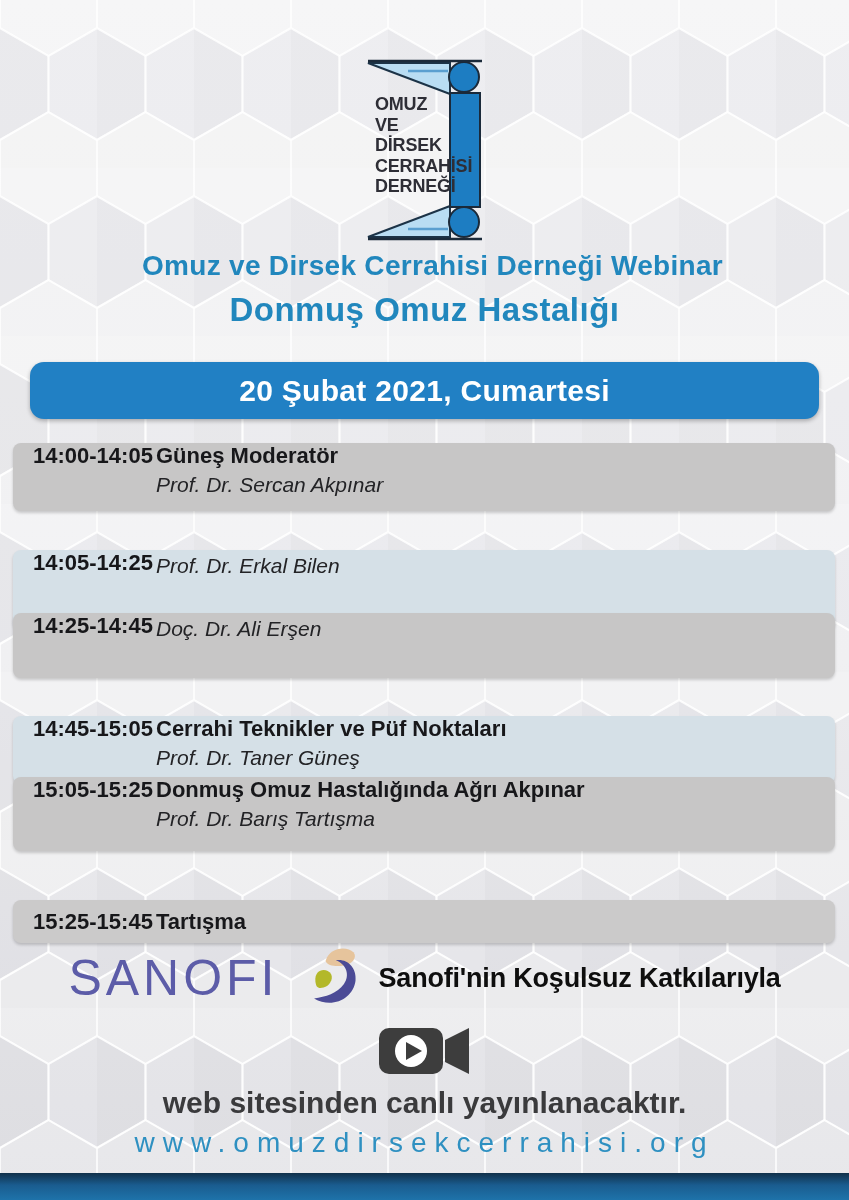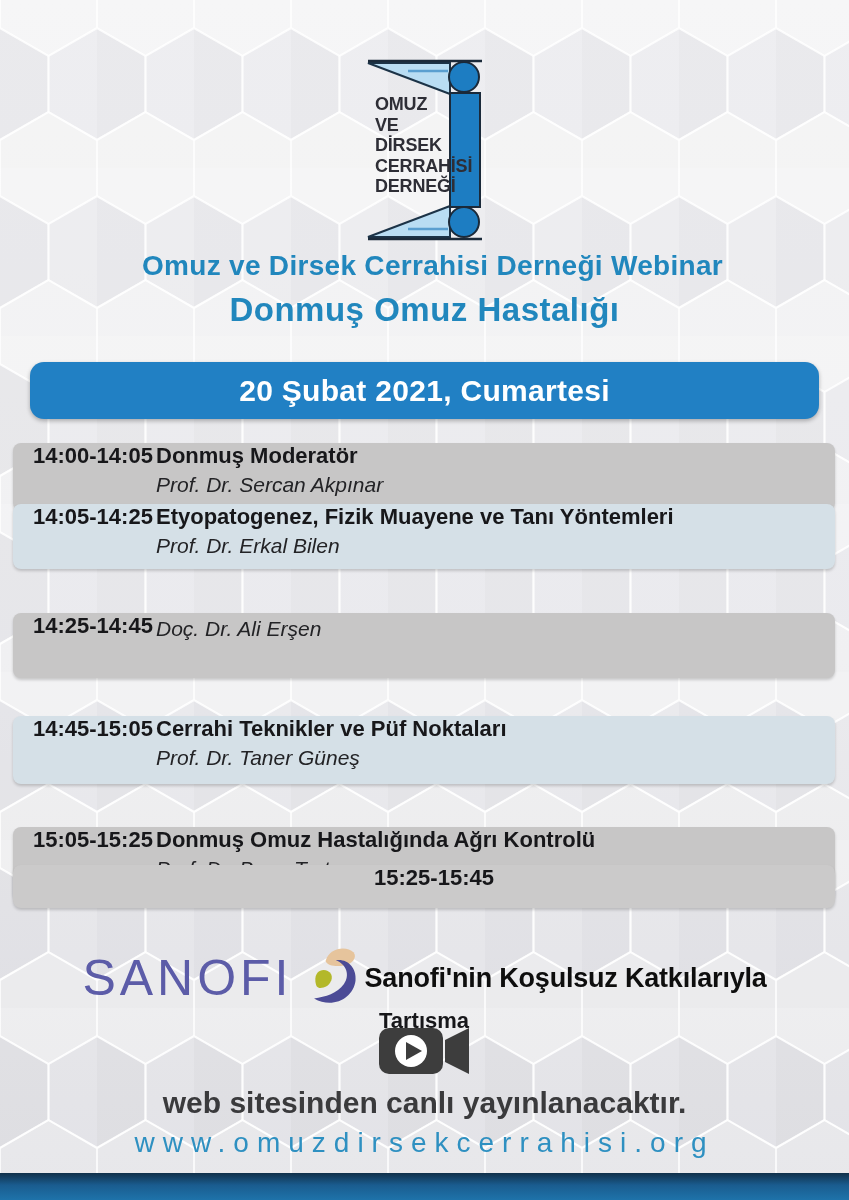--- a/index.html
+++ b/index.html
@@ -50,30 +50,30 @@
   .row--single{align-items:center;padding-top:0;}
   .row .time{
     flex:0 0 143px;padding-left:20px;box-sizing:border-box;
     font-size:22px;font-weight:700;color:#17171a;white-space:nowrap;
   }
   .row .talk{display:flex;flex-direction:column;}
   .row .talk-title{font-size:22px;font-weight:700;color:#17171a;}
   .row .speaker{margin-top:4px;font-size:21px;font-style:italic;color:#232326;}
   .row .speaker:empty{display:none;}
   .r1{top:443px;height:68px;}
-  .r2{top:504px;height:65px;}
+  .r2{top:550px;height:80px;}
   .r3{top:613px;height:65px;}
   .r4{top:692px;height:68px;margin-top:24px;}
-  .r5{top:827px;height:74px;}
-  .r6{top:865px;height:43px;flex-direction:column;}
+  .r5{top:777px;height:74px;}
+  .r6{top:900px;height:43px;}
 
   
   .sponsor{
     left:0;right:0;top:938px;height:80px;
-    display:flex;align-items:center;justify-content:center;gap:0;
+    display:flex;align-items:center;justify-content:center;gap:14px;
   }
   .sanofi-wordmark{
     font-size:50px;font-weight:400;color:#5c5ca8;letter-spacing:4px;
   }
   .sponsor-note{font-size:27px;font-weight:700;color:#0e0e0e;letter-spacing:-0.2px;}
 
   
   .video-wrap{left:0;right:0;top:1020px;display:flex;justify-content:center;}
 
   .broadcast-note{left:0;right:0;top:1086px;text-align:center;
@@ -130,48 +130,47 @@
   </div>
 
   <div class="layer title1">Omuz ve Dirsek Cerrahisi Derneği Webinar</div>
   <div class="layer title2">Donmuş Omuz Hastalığı</div>
 
   <div class="layer date-banner">20 Şubat 2021, Cumartesi</div>
 
   <div class="layer row r1">
     <div class="time">14:00-14:05</div>
     <div class="talk">
-      <div class="talk-title">Donmuş Moderatör</div>
+      <div class="talk-title">Güneş Moderatör</div>
       <div class="speaker">Prof. Dr. Sercan Akpınar</div>
     </div>
   </div>
   <div class="layer row row--blue r2">
     <div class="time">14:05-14:25</div>
     <div class="talk">
-      <div class="talk-title">Etyopatogenez, Fizik Muayene ve Tanı Yöntemleri</div>
       <div class="speaker">Prof. Dr. Erkal Bilen</div>
     </div>
   </div>
   <div class="layer row r3">
     <div class="time">14:25-14:45</div>
     <div class="talk">
       <div class="speaker">Doç. Dr. Ali Erşen</div>
     </div>
   </div>
   <div class="layer row row--blue r4">
     <div class="time">14:45-15:05</div>
     <div class="talk">
       <div class="talk-title">Cerrahi Teknikler ve Püf Noktaları</div>
       <div class="speaker">Prof. Dr. Taner Güneş</div>
     </div>
   </div>
   <div class="layer row r5">
     <div class="time">15:05-15:25</div>
     <div class="talk">
-      <div class="talk-title">Donmuş Omuz Hastalığında Ağrı Kontrolü</div>
+      <div class="talk-title">Donmuş Omuz Hastalığında Ağrı Akpınar</div>
       <div class="speaker">Prof. Dr. Barış Tartışma</div>
     </div>
   </div>
   <div class="layer row row--light row--single r6">
     <div class="time">15:25-15:45</div>
     <div class="talk">
       <div class="talk-title">Tartışma</div>
 
     </div>
   </div>

